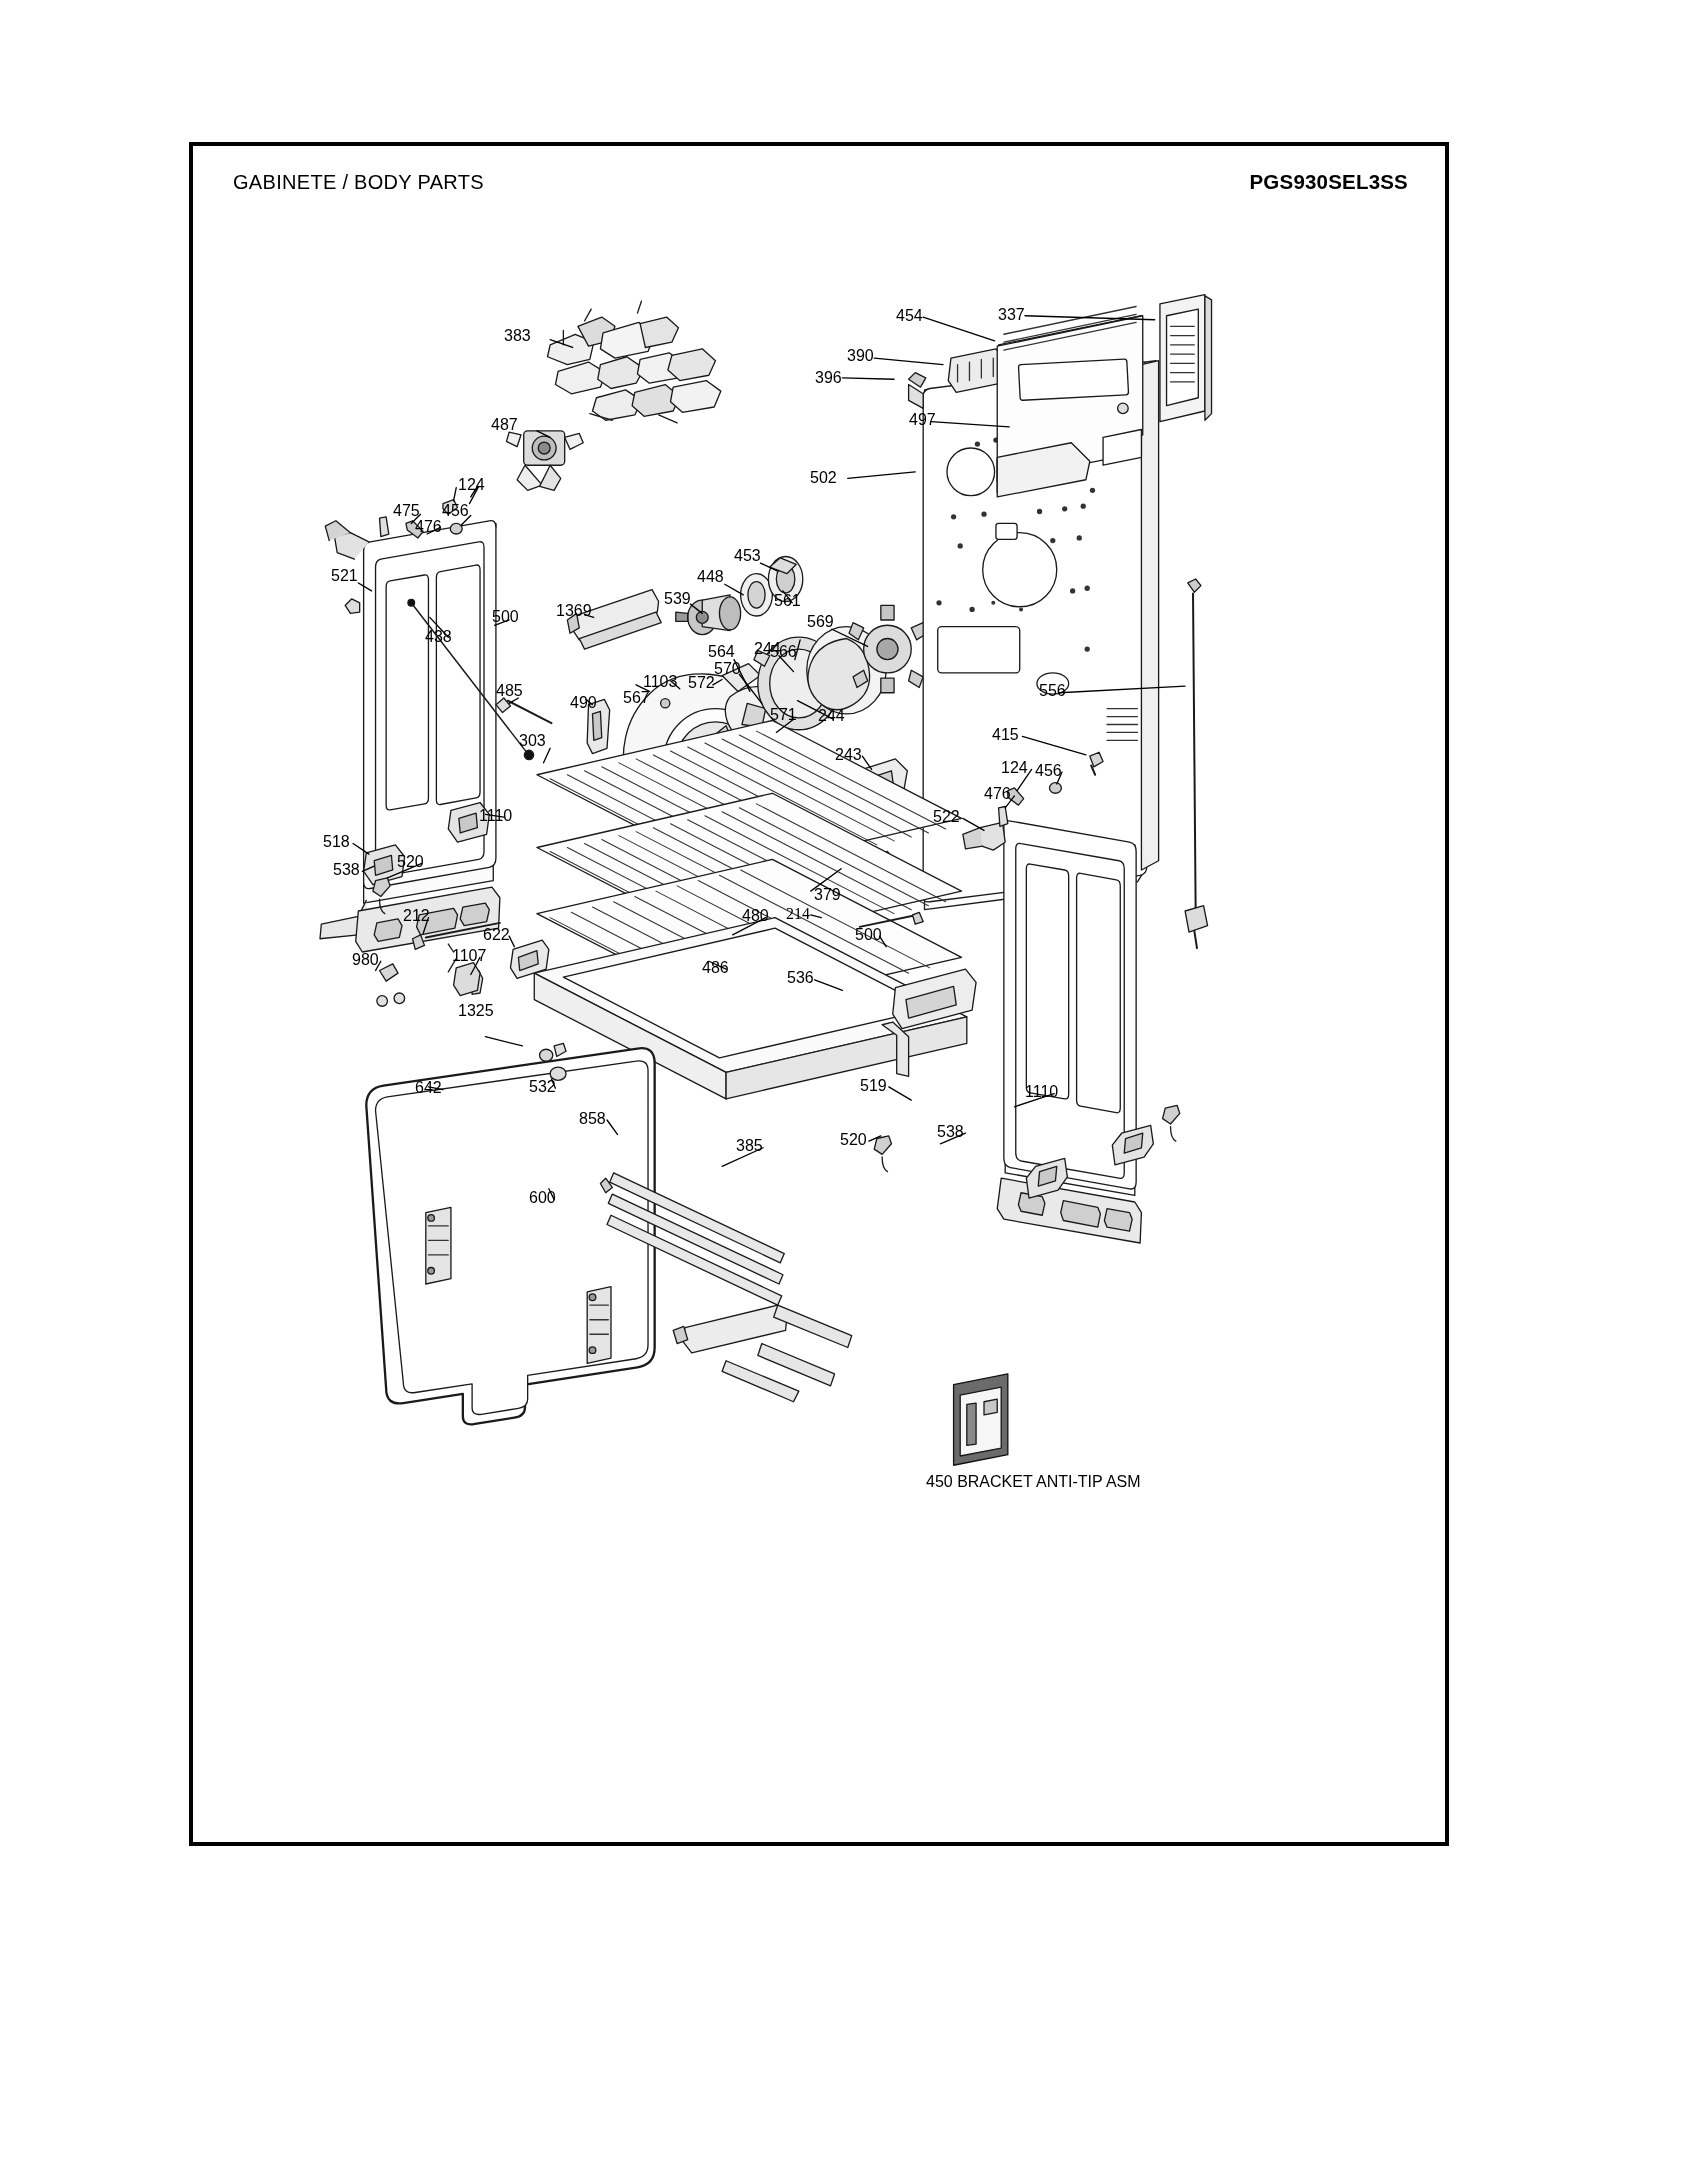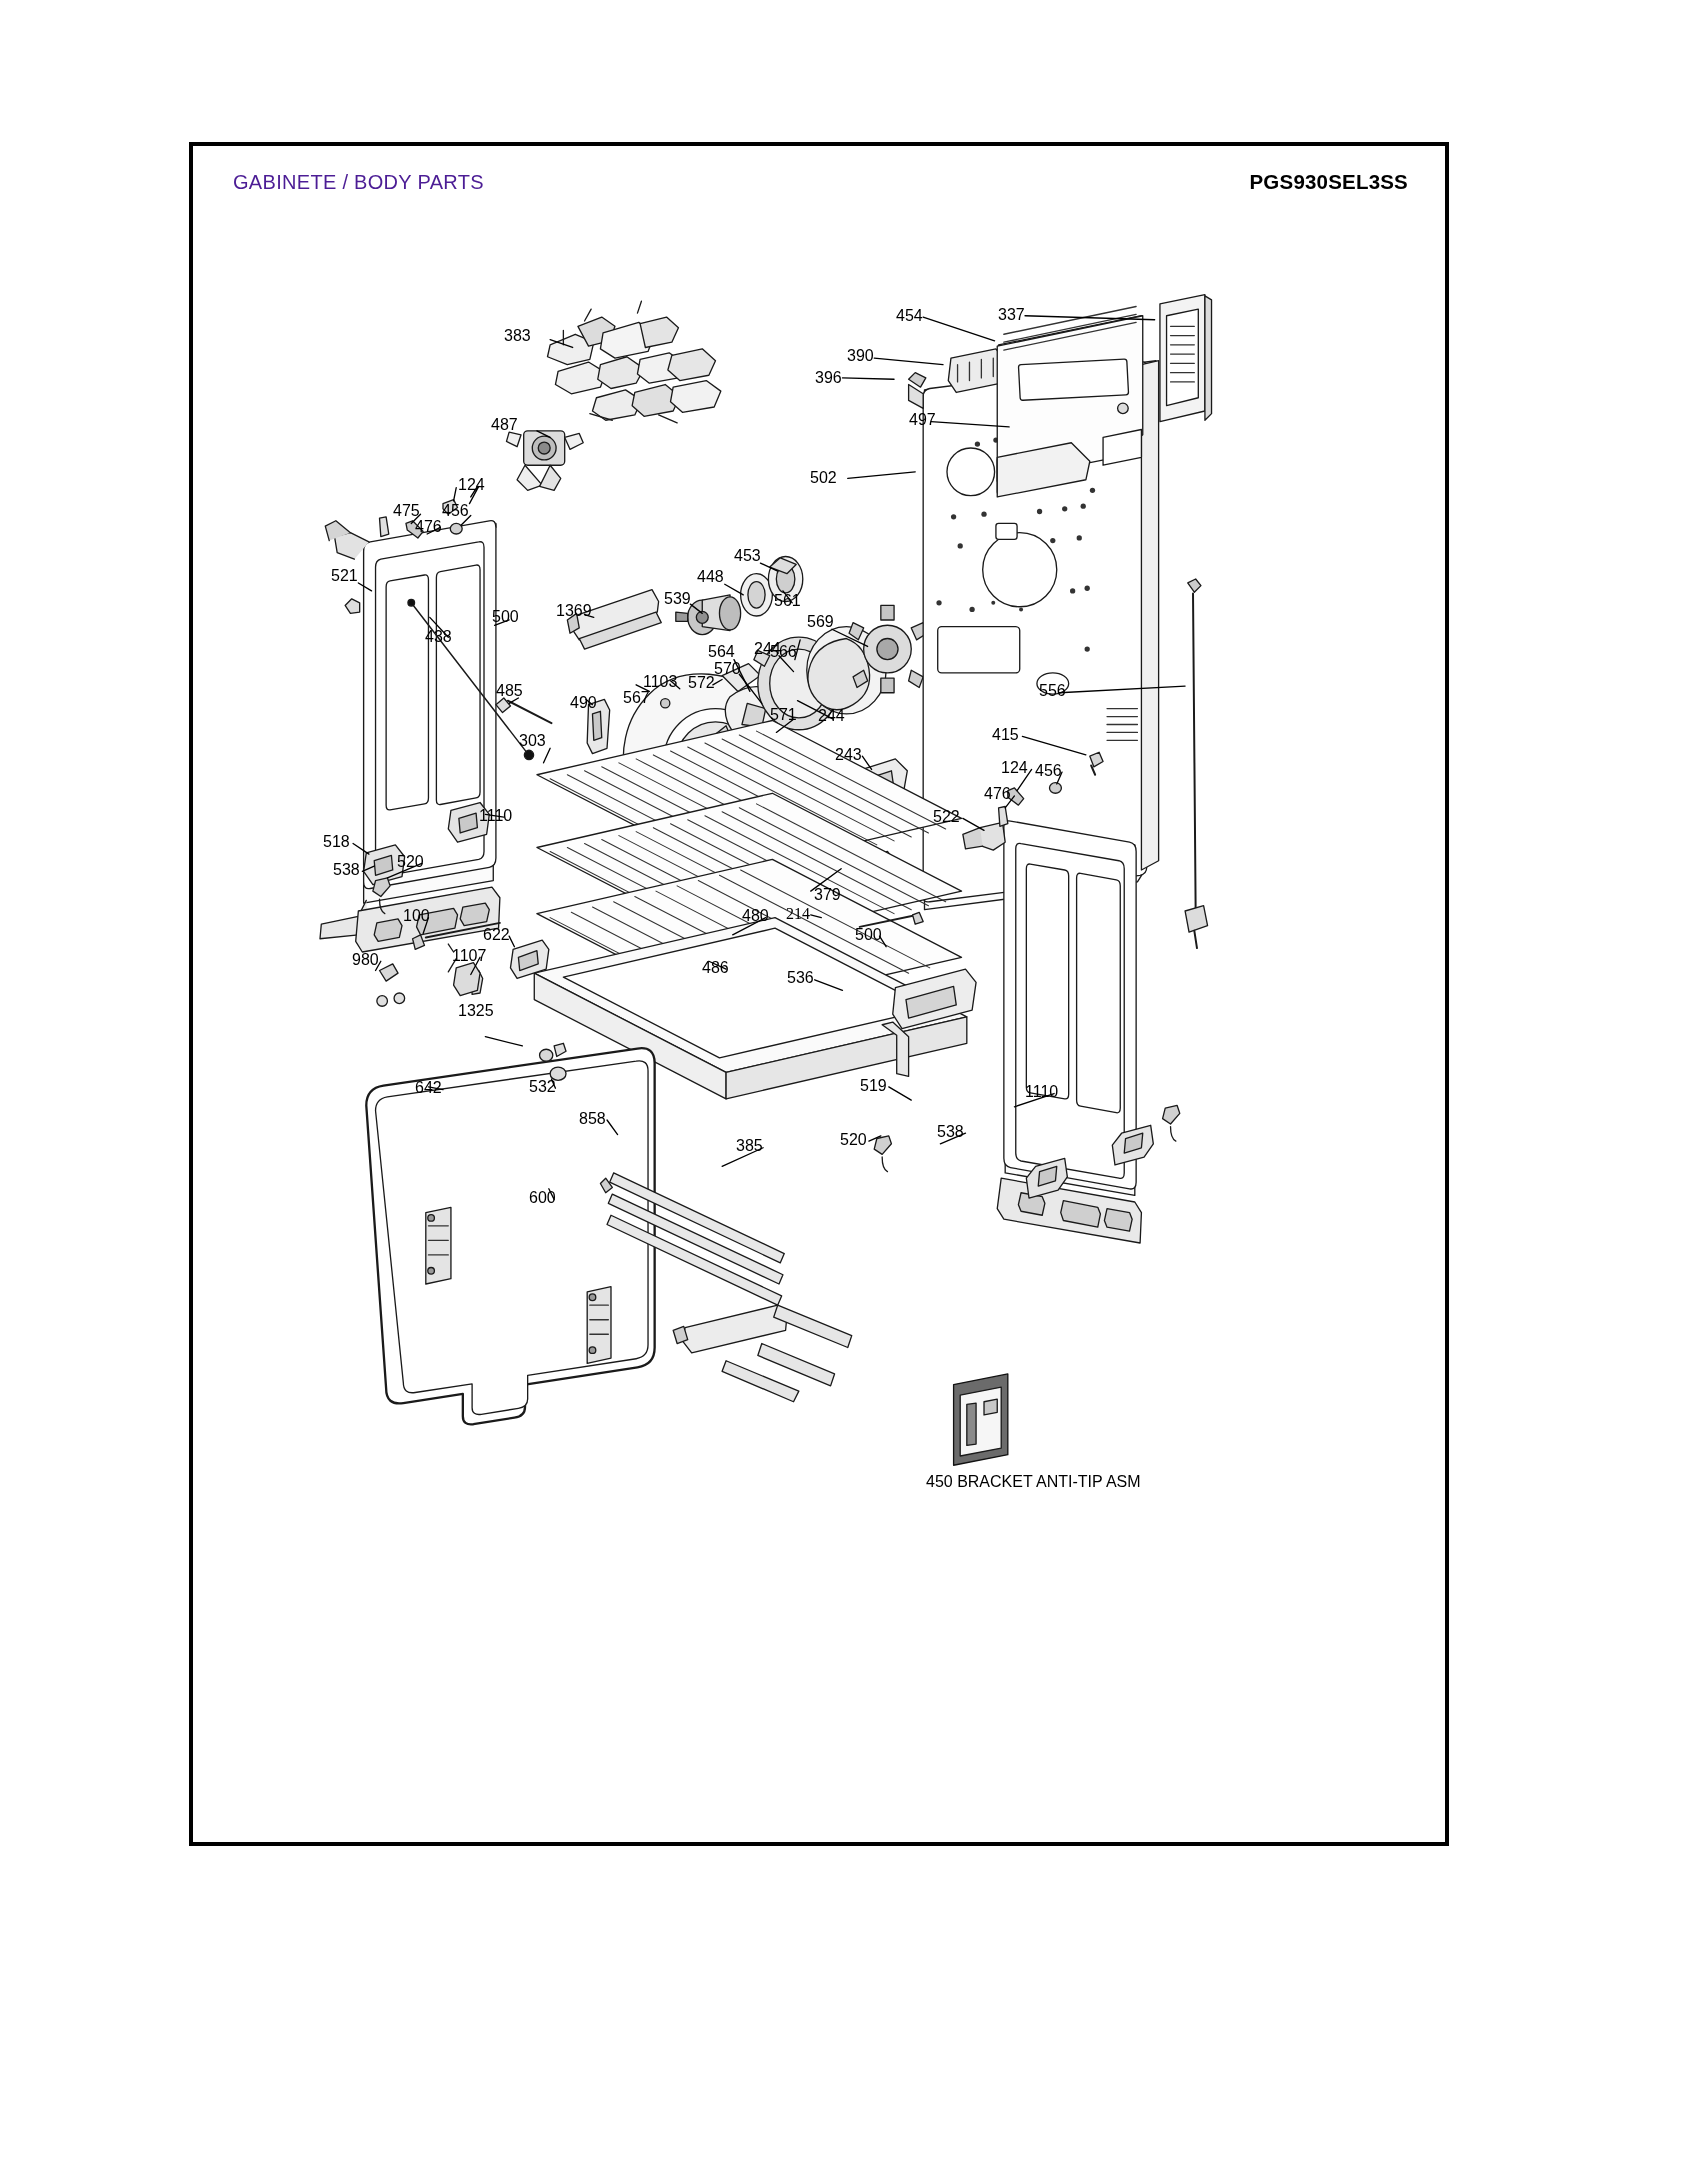--- a/index.html
+++ b/index.html
@@ -27,21 +27,21 @@
     box-sizing: border-box;
   }
 
   
   #sheet-title {
     position: absolute;
     left: 40px;
     top: 25px;
     font-size: 20px;
     letter-spacing: 0.3px;
-    color: #4c1d95;
+    color: #000000;
     white-space: nowrap;
   }
   #model-number {
     position: absolute;
     right: 37px;
     top: 24px;
     font-size: 20.5px;
     font-weight: bold;
     letter-spacing: 0.2px;
     color: #000;
@@ -571,21 +571,21 @@
   <div class="callout" style="left:808px; top:614px;">124</div>
   <div class="callout" style="left:842px; top:617px;">456</div>
   <div class="callout" style="left:791px; top:640px;">476</div>
   <div class="callout" style="left:740px; top:663px;">522</div>
   <div class="callout" style="left:642px;  top:601px;">243</div>
   <div class="callout" style="left:621px;  top:741px;">379</div>
   <div class="callout" style="left:286px; top:662px;">1110</div>
   <div class="callout" style="left:130px;  top:688px;">518</div>
   <div class="callout" style="left:140px; top:716px;">538</div>
   <div class="callout" style="left:204px; top:708px;">520</div>
-  <div class="callout" style="left:210px;  top:762px;">100</div>
+  <div class="callout" style="left:210px;  top:762px;">212</div>
   <div class="callout" style="left:290px;  top:781px;">622</div>
   <div class="callout" style="left:159px;  top:806px;">980</div>
   <div class="callout" style="left:259px;  top:802px;">1107</div>
   <div class="callout" style="left:549px;  top:762px;">480</div>
   <div class="callout" style="left:593px;  top:760px;font-family:Liberation Serif, serif;">214</div>
   <div class="callout" style="left:662px; top:781px;">500</div>
   <div class="callout" style="left:509px;  top:814px;">486</div>
   <div class="callout" style="left:594px;  top:824px;">536</div>
   <div class="callout" style="left:265px;  top:857px;">1325</div>
   <div class="callout" style="left:222px;  top:934px;">642</div>

